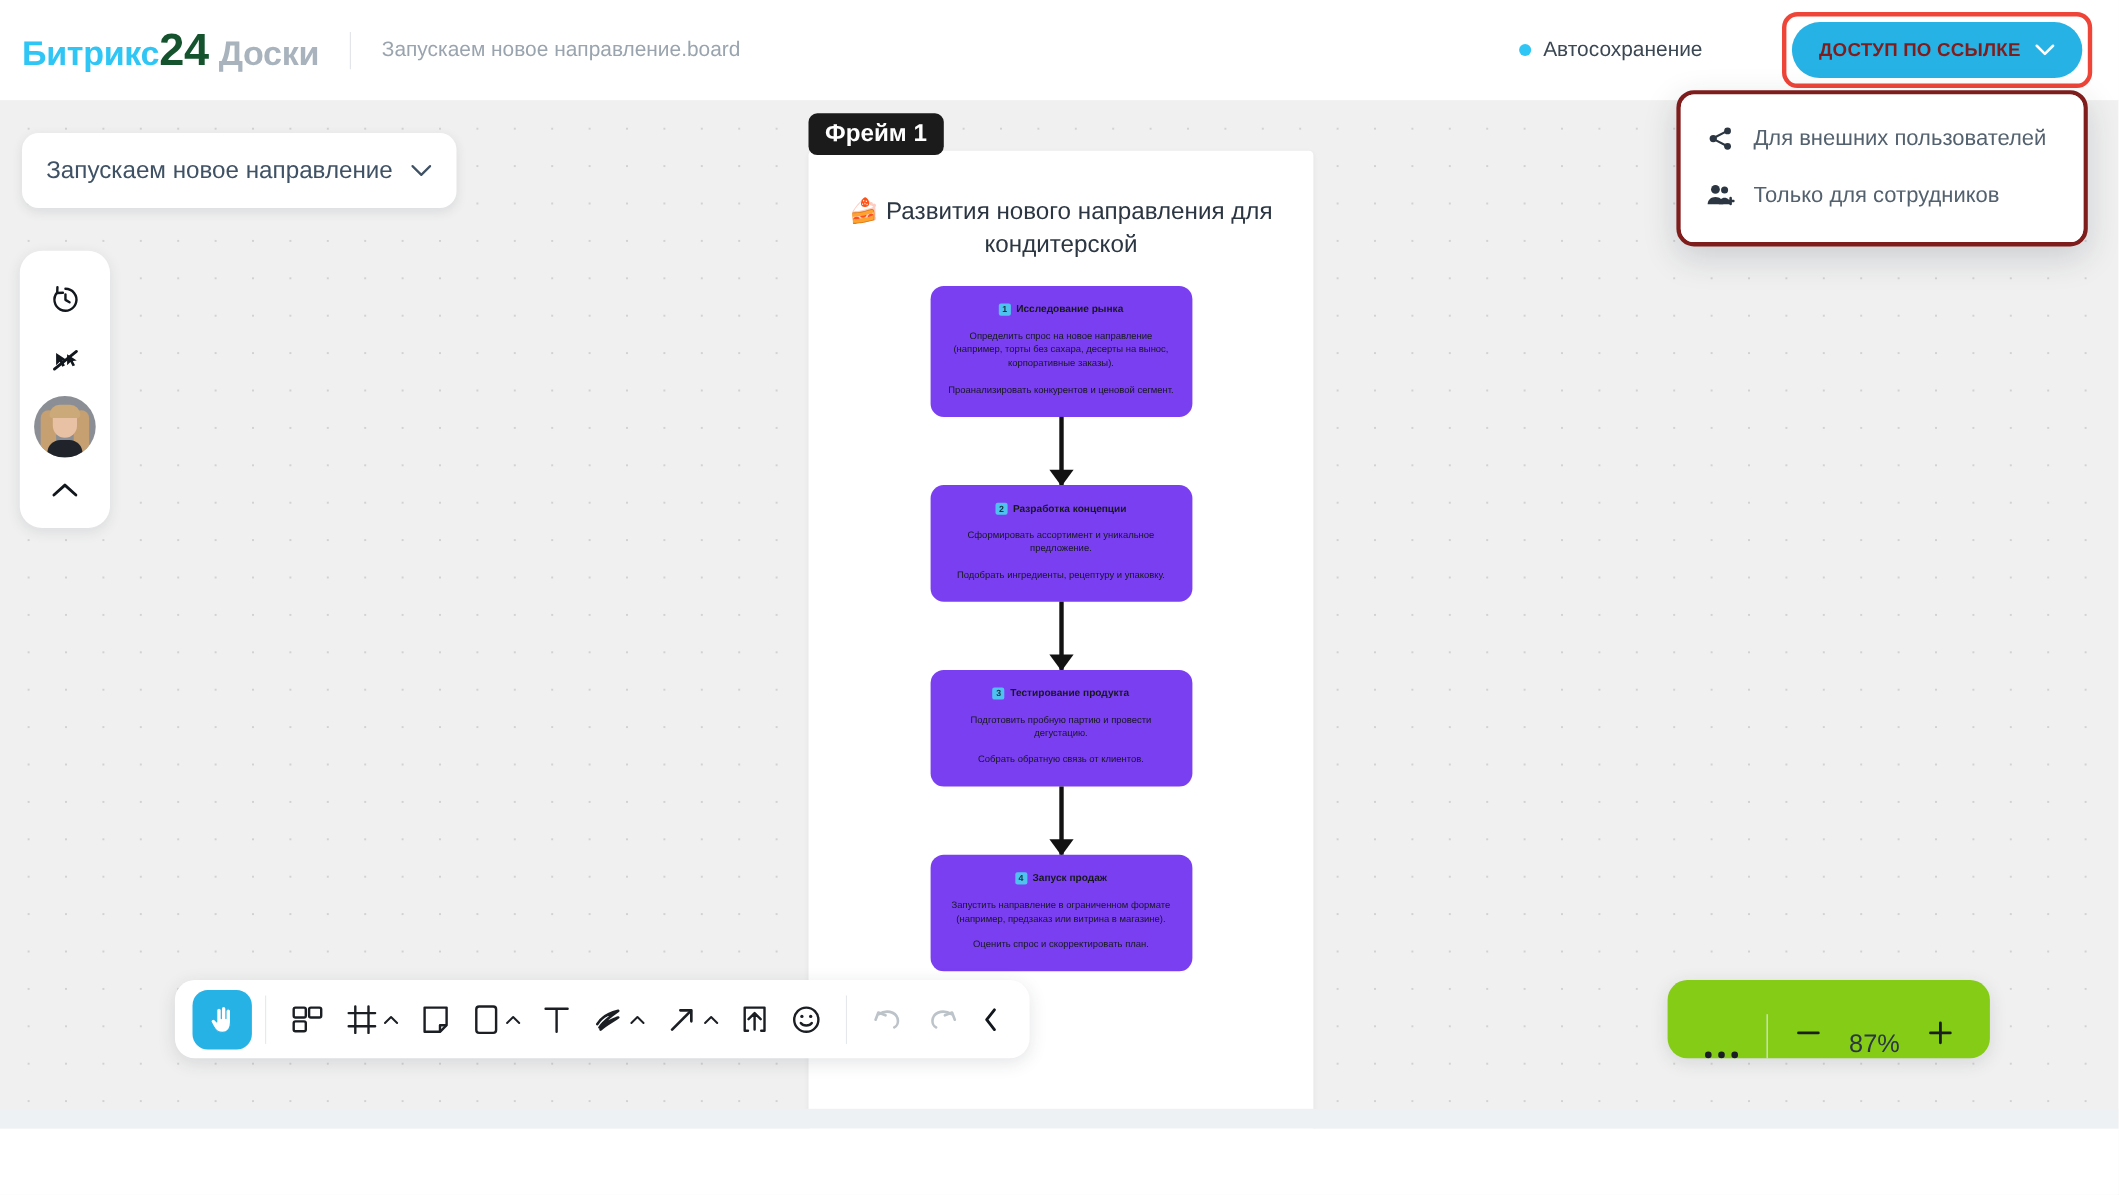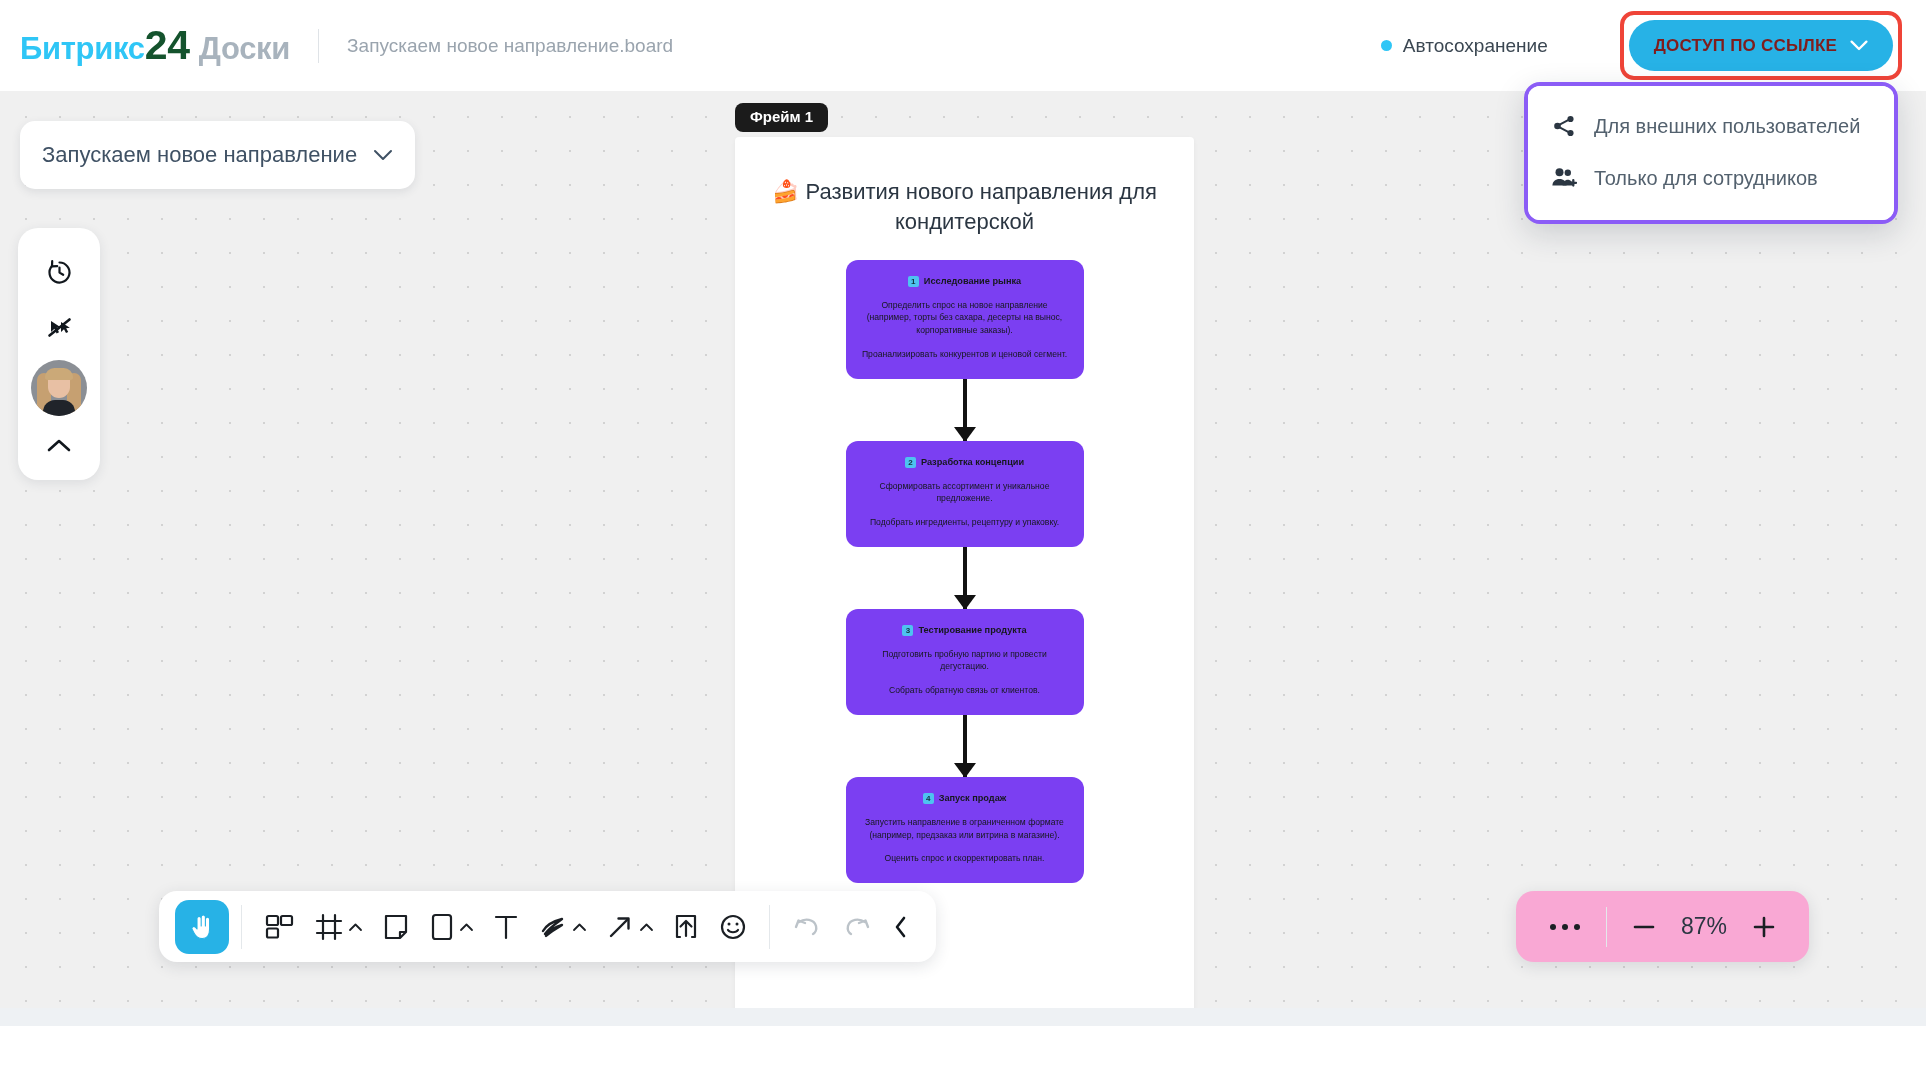--- a/index.html
+++ b/index.html
@@ -41,21 +41,21 @@
     height: 51px; padding: 0 25px;
     background: #27b2e6; border-radius: 26px;
     color: #7f1d1d; font-size: 17px; font-weight: bold;
     letter-spacing: 0.2px; white-space: nowrap; border: none; cursor: pointer;
   }
   .share-btn .chev { margin-left: 13px; display: inline-flex; }
 
   
   .share-menu-wrap {
     position: absolute; top: 82px; left: 1524px;
-    border: 4px solid #8b5cf6; border-radius: 16px;
+    border: 4px solid #7f1d1d; border-radius: 16px;
     background: #ffffff; z-index: 60;
     box-shadow: 0 10px 30px rgba(30,40,60,.17);
   }
   .share-menu { width: 366px; padding: 14px 0 16px 0; border-radius: 12px; background: #fff; }
   .menu-item {
     display: flex; align-items: center;
     height: 52px; padding: 0 22px; cursor: pointer;
     font-size: 20px; color: #53616e;
   }
   .menu-icon { width: 28px; margin-right: 16px; display: flex; align-items: center; justify-content: center; color: #2b3642; }
@@ -104,21 +104,21 @@
   .avatar .hair-l, .avatar .hair-r { position: absolute; top: 13px; width: 14px; height: 40px; background: #c6a071; border-radius: 8px; }
   .avatar .hair-l { left: 6px; } .avatar .hair-r { right: 6px; }
   .avatar .face { position: absolute; left: 17px; top: 11px; width: 22px; height: 27px; background: #e8c0a4; border-radius: 11px 11px 13px 13px; }
   .avatar .fringe { position: absolute; left: 14px; top: 8px; width: 28px; height: 12px; background: #cba978; border-radius: 14px 14px 4px 4px; }
   .avatar .body { position: absolute; left: 12px; bottom: 0; width: 32px; height: 16px; background: #20242a; border-radius: 12px 12px 0 0; }
 
   
   .frame-label {
     position: absolute; top: -34px; left: 0;
     background: #1b1b1b; color: #ffffff;
-    font-size: 15px; font-weight: bold;
+    font-size: 22px; font-weight: bold;
     padding: 5px 15px 7px 15px; border-radius: 8px;
     white-space: nowrap;
   }
 
   
   .frame {
     position: absolute; top: 46px; left: 735px;
     width: 459px; height: 949px;
     background: #ffffff; border-radius: 4px;
     box-shadow: 0 2px 5px rgba(0,0,0,.05);
@@ -170,22 +170,22 @@
   .tb-item {
     display: flex; align-items: center; justify-content: center;
     height: 56px; padding: 0 9px; cursor: pointer; color: #1b1f24; border-radius: 10px;
   }
   .tb-caret { margin-left: 4px; color: #1b1f24; display: flex; }
   .tb-item.muted { color: #bcc3c9; }
 
   
   .zoom-panel {
     position: absolute; right: 117px; bottom: 64px;
-    height: 71px; display: flex; align-items: center;
-    background: #f9a8d4; border-radius: 18px;
+    height: 71px; display: flex; align-items: flex-end;
+    background: #84cc16; border-radius: 18px;
     box-shadow: 0 4px 16px rgba(40,50,65,.13);
     padding: 0 22px; z-index: 30;
   }
   .zoom-dots { display: flex; gap: 6px; padding: 0 12px; cursor: pointer; }
   .zoom-dots i { width: 6px; height: 6px; border-radius: 50%; background: #1b1f24; display: block; }
   .zoom-sep { width: 1px; height: 40px; background: #e4e8eb; margin: 0 14px; }
   .zoom-btn { width: 46px; height: 46px; display: flex; align-items: center; justify-content: center; cursor: pointer; color: #1b1f24; border-radius: 10px; }
   .zoom-val { font-size: 23px; color: #2b3642; min-width: 74px; text-align: center; }
 
   .bottom-strip { position: absolute; left: 0; bottom: 0; width: 1926px; height: 18px; background: #eef1f4; }

